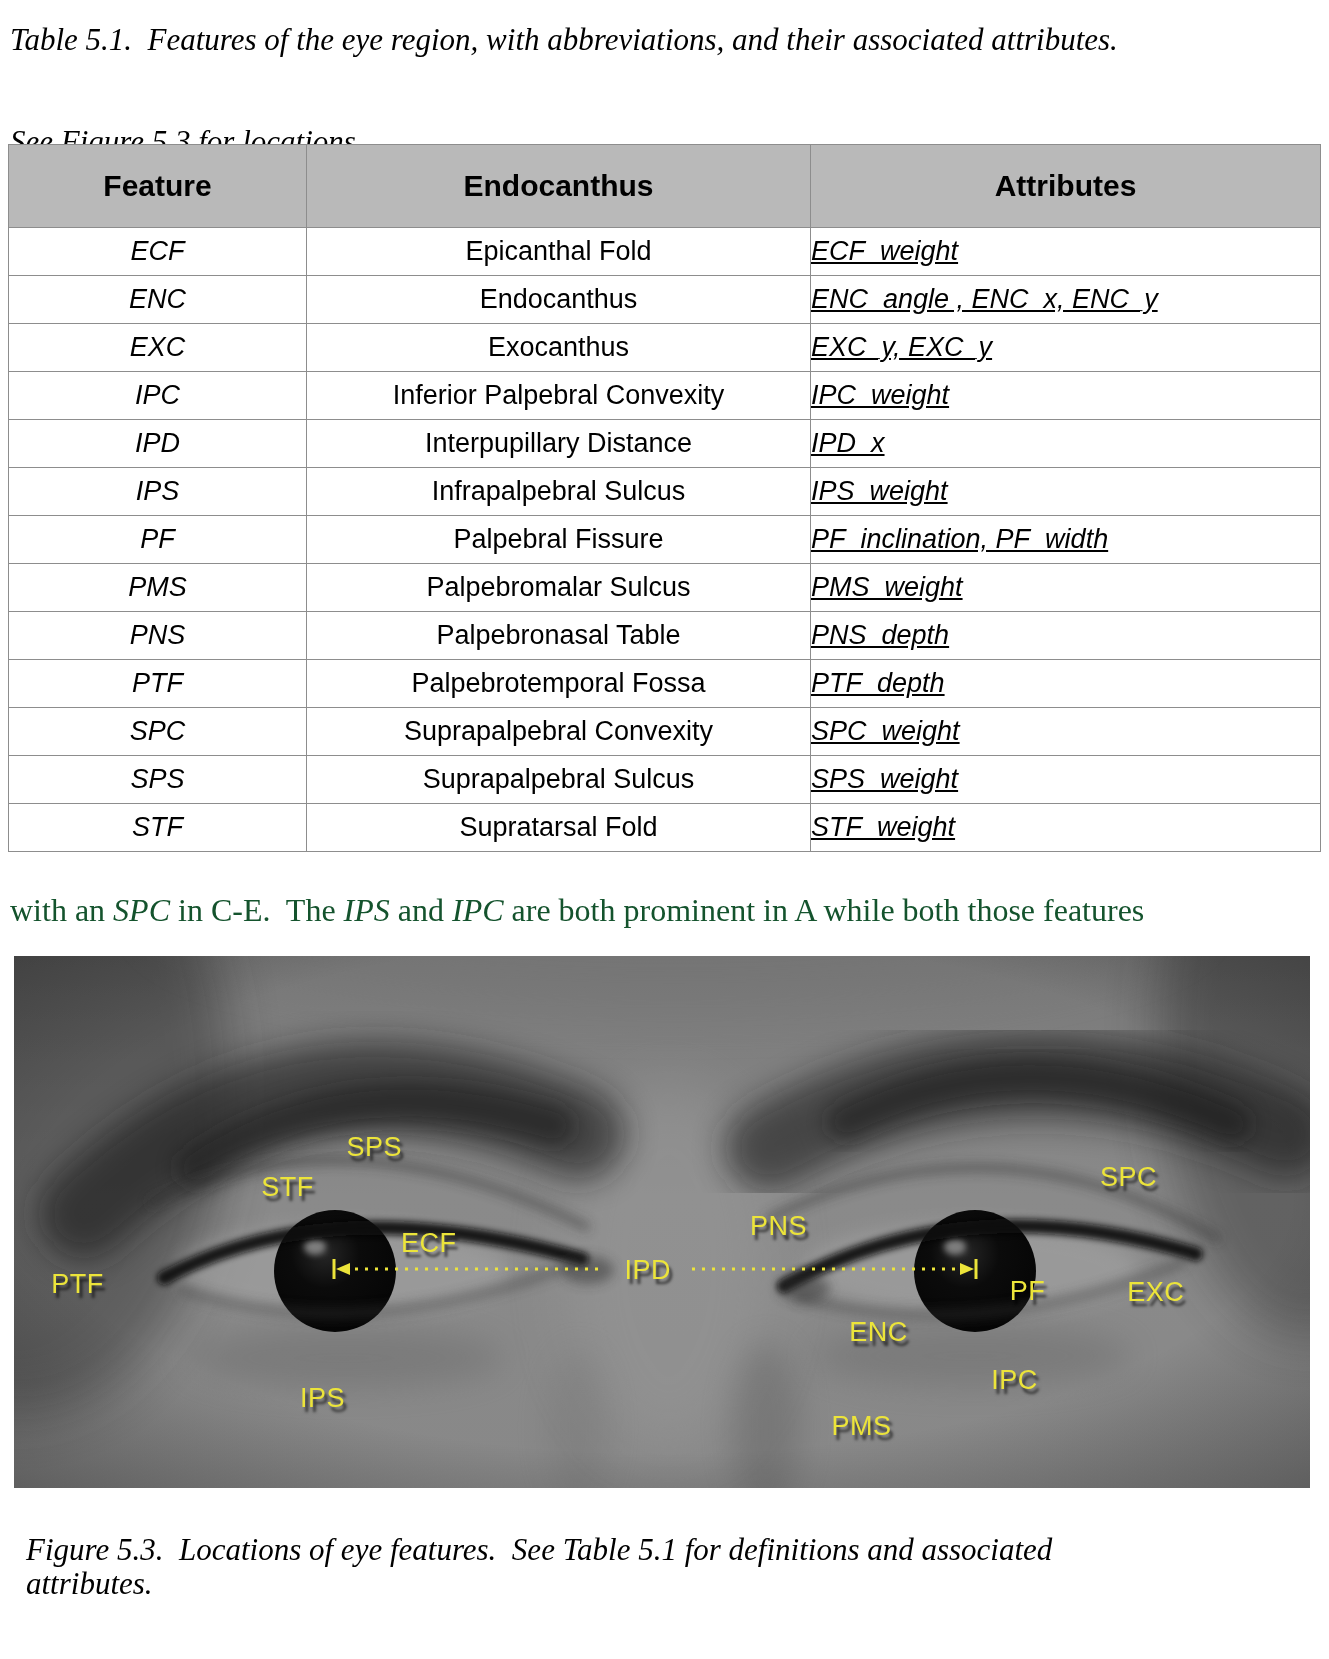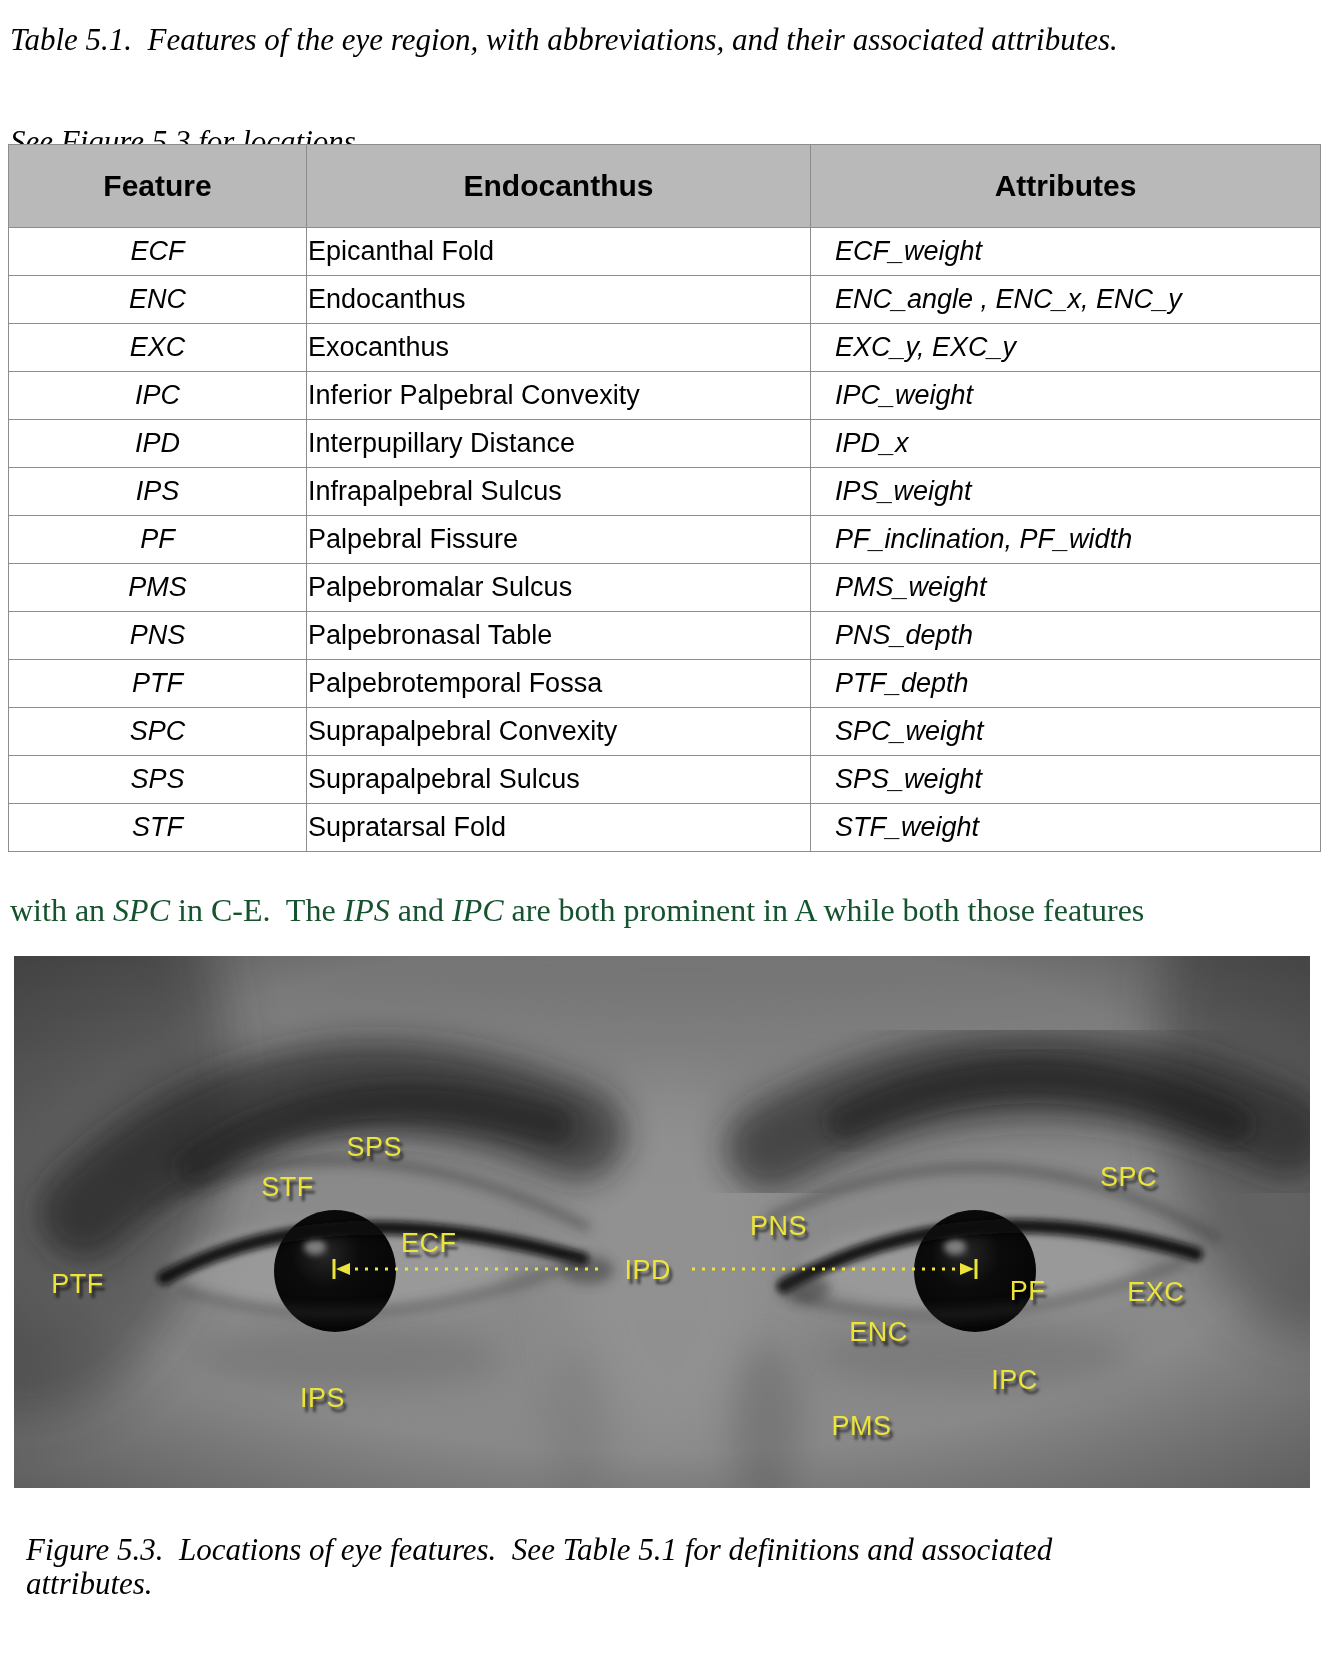--- a/index.html
+++ b/index.html
@@ -62,22 +62,22 @@
     height: 45px;
     font-size: 27px;
     vertical-align: middle;
     background: #ffffff;
     color: #000;
   }
   col.c-feature { width: 298px; }
   col.c-definition { width: 504px; }
   col.c-attributes { width: 510px; }
   td.cell-feature { text-align: center; font-style: italic; }
-  td.cell-definition { text-align: left; }
-  td.cell-attributes { text-align: left; padding-left: 24px; font-style: italic; }
+  td.cell-definition { text-align: center; }
+  td.cell-attributes { text-align: left; padding-left: 0; font-style: italic; text-decoration: underline; }
 
   
   #eye-figure {
     position: absolute;
     left: 14px; top: 956px;
     width: 1296px; height: 532px;
     background: #828282;
   }
   #eye-photo-svg { position: absolute; left: 0; top: 0; width: 100%; height: 100%; display: block; }
 

